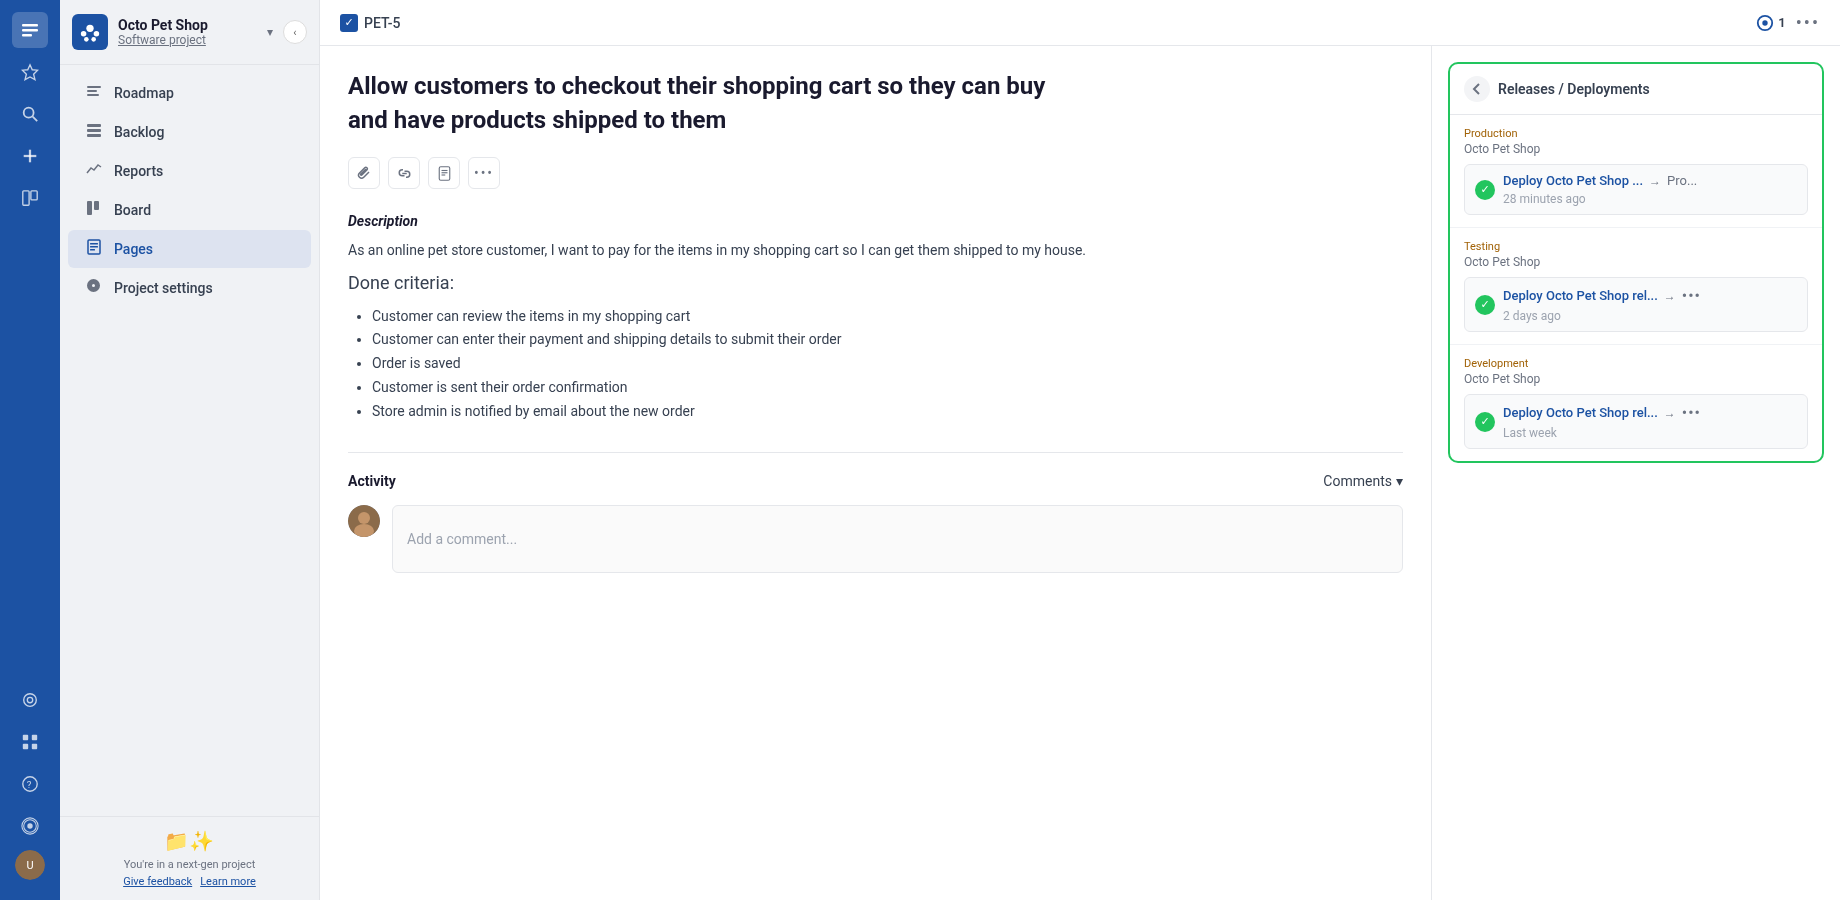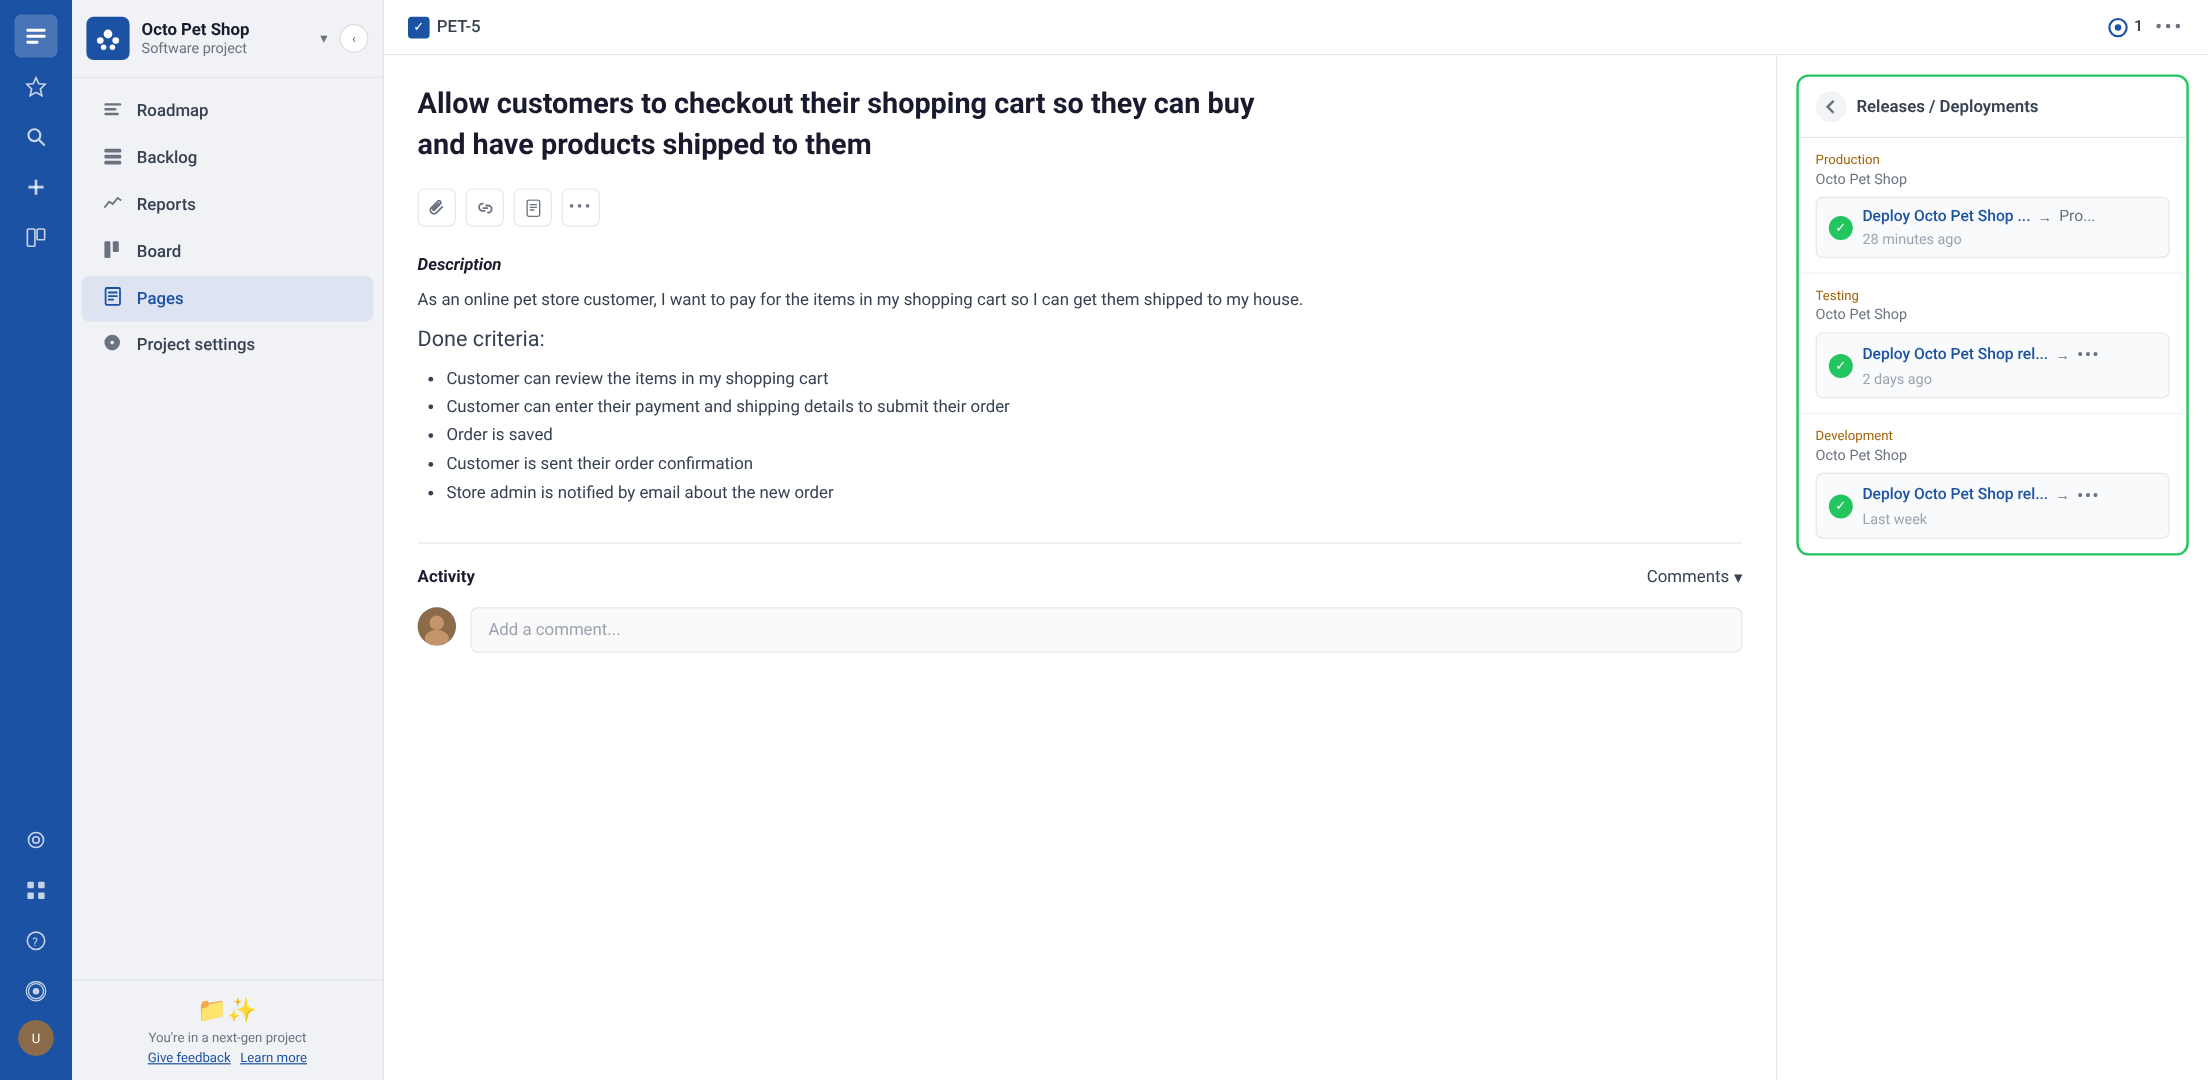--- a/index.html
+++ b/index.html
@@ -48,21 +48,21 @@
     }
     .sidebar-logo {
       width: 36px; height: 36px;
       background: #1c52a3;
       border-radius: 6px;
       display: flex; align-items: center; justify-content: center;
       font-size: 20px;
     }
     .sidebar-project-info { flex: 1; }
     .sidebar-project-name { font-weight: 700; font-size: 14px; color: #1a1a2e; }
-    .sidebar-project-type { font-size: 12px; color: #6b7280; }
+    .sidebar-project-type { font-size: 12px; color: #6b7280; text-decoration: underline; }
     .sidebar-chevron { color: #6b7280; font-size: 12px; cursor: pointer; }
     .sidebar-collapse-btn {
       width: 24px; height: 24px;
       border-radius: 50%;
       background: white;
       border: 1px solid #ddd;
       display: flex; align-items: center; justify-content: center;
       cursor: pointer;
       font-size: 11px;
       color: #666;
@@ -138,30 +138,30 @@
     .activity-section { margin-top: 28px; border-top: 1px solid #e5e7eb; padding-top: 20px; }
     .activity-header { display: flex; align-items: center; justify-content: space-between; margin-bottom: 16px; }
     .activity-label { font-weight: 700; font-size: 14px; color: #1a1a2e; }
     .comments-dropdown { display: flex; align-items: center; gap: 4px; font-size: 14px; color: #374151; cursor: pointer; }
     .comment-row { display: flex; gap: 12px; align-items: flex-start; }
     .comment-avatar { width: 32px; height: 32px; border-radius: 50%; background: #9ca3af; flex-shrink: 0; overflow: hidden; display: flex; align-items: center; justify-content: center; }
     .comment-input {
       flex: 1;
       border: 1px solid #e5e7eb;
       border-radius: 6px;
-      padding: 10px 14px;
+      padding: 25px 14px;
       font-size: 14px;
       color: #9ca3af;
       cursor: text;
       background: #fafafa;
     }
 
     
     .right-panel {
-      width: 360px;
+      width: 409px;
       border-left: 1px solid #e5e7eb;
       flex-shrink: 0;
       overflow-y: auto;
       background: white;
       padding: 0;
     }
     .releases-panel {
       margin: 16px;
       border: 2.5px solid #22c55e;
       border-radius: 10px;

